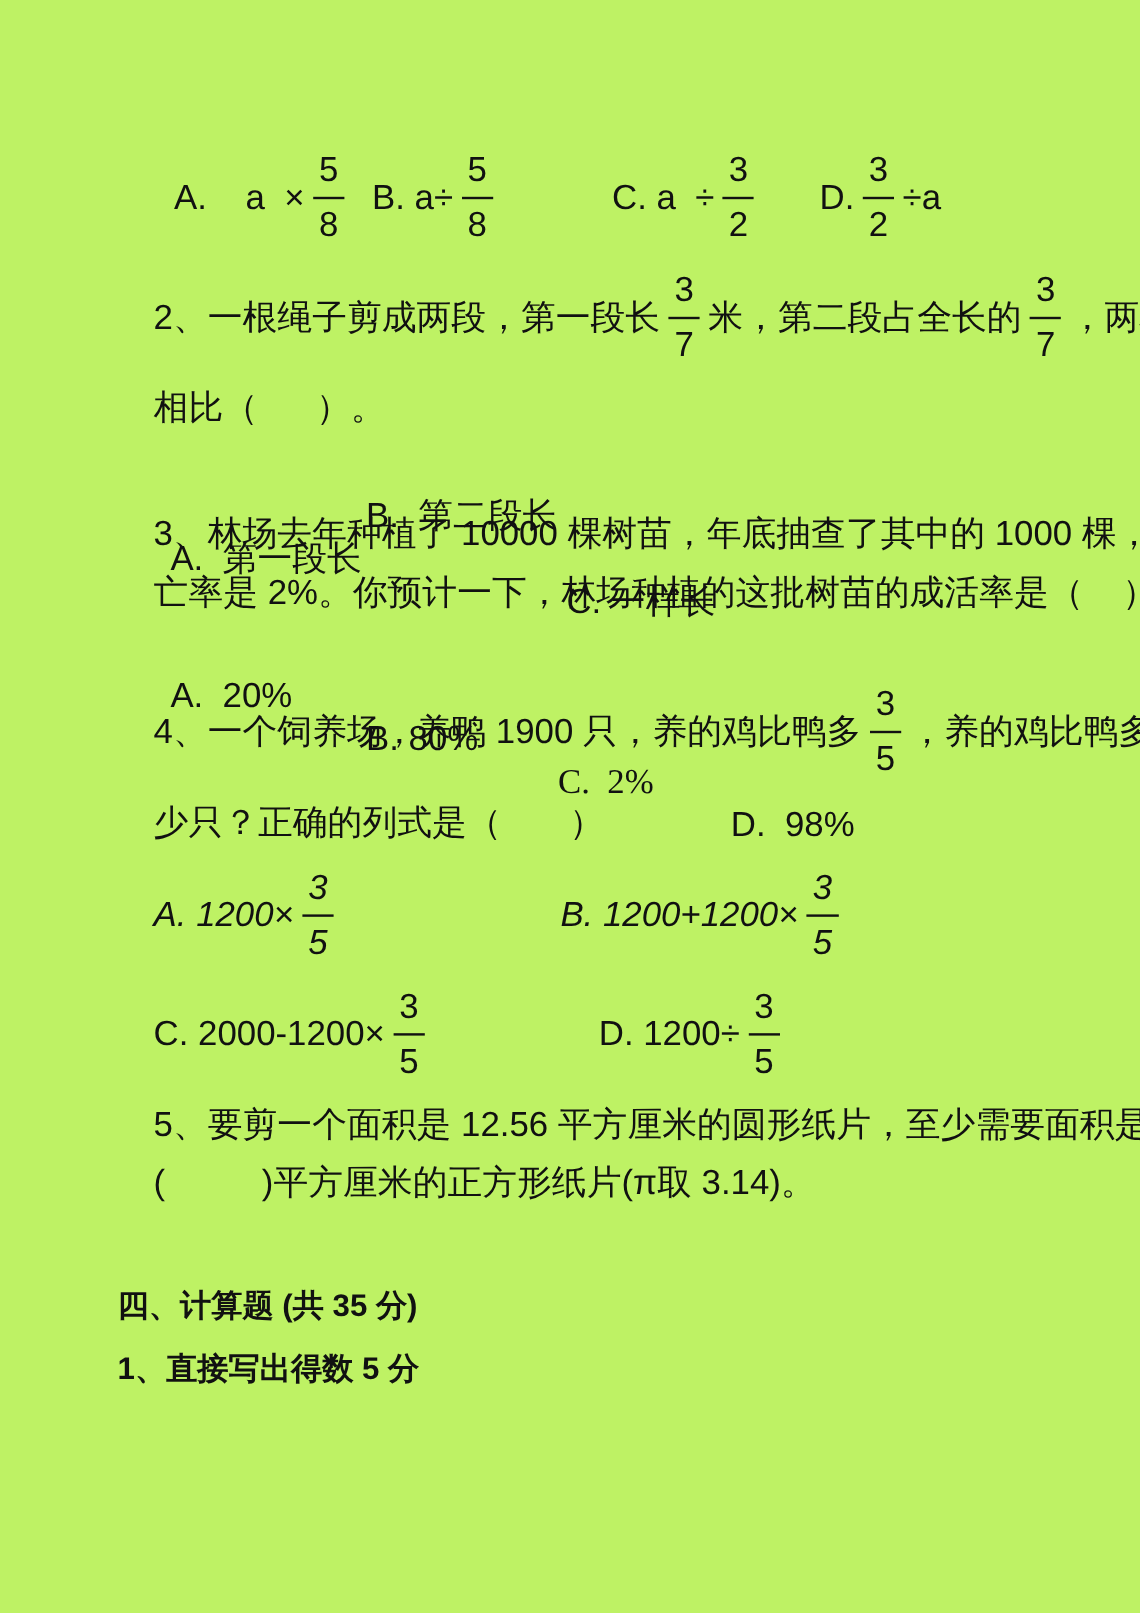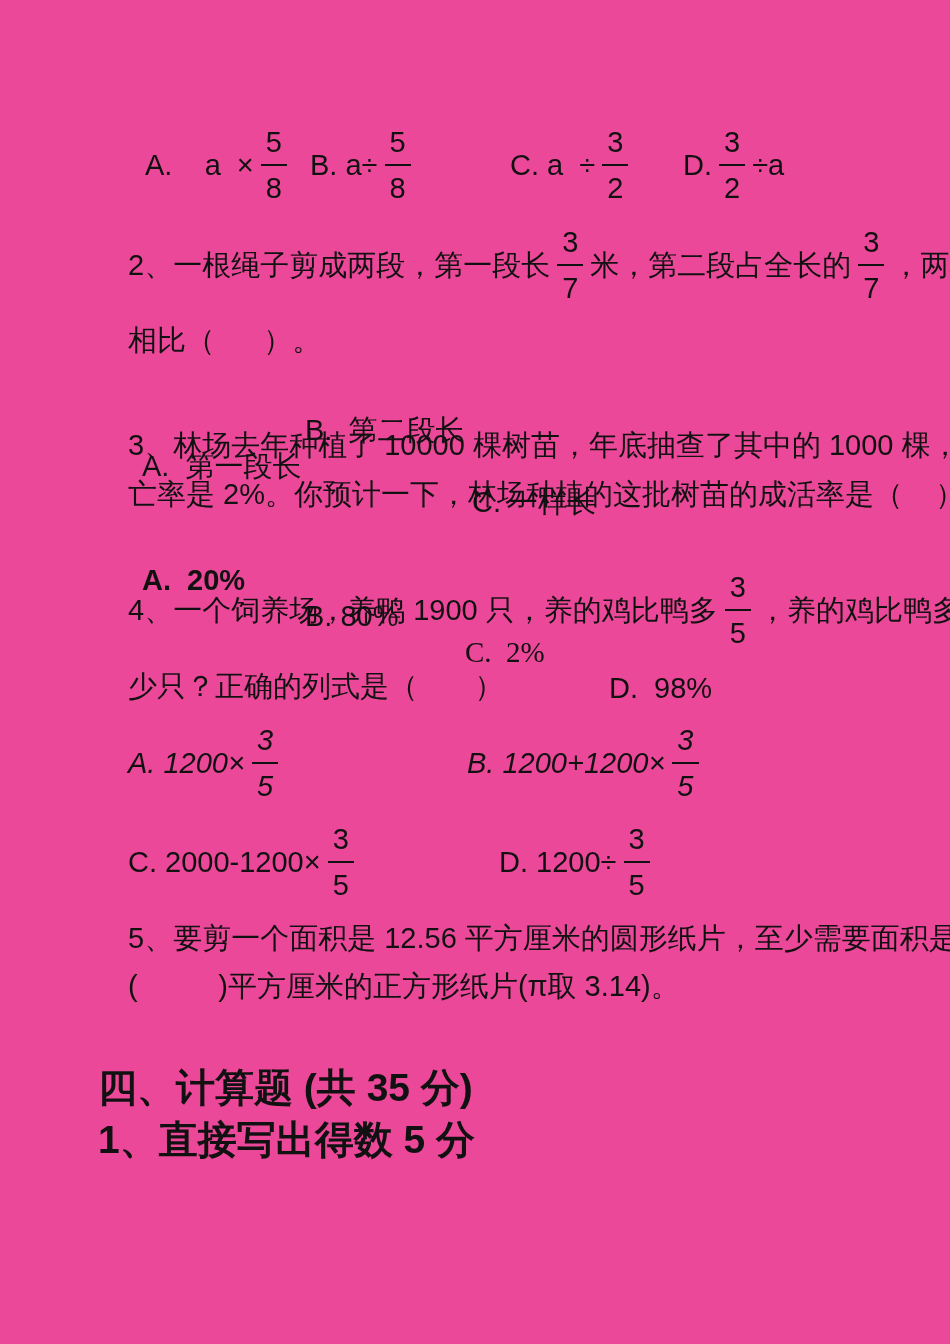--- a/index.html
+++ b/index.html
@@ -4,21 +4,21 @@
 <style>
   html, body {
     margin: 0;
     padding: 0;
     background: #ffffff;
   }
   .page {
     position: relative;
     width: 950px;
     height: 1344px;
-    background: #ec4899;
+    background: #bef264;
     color: #111111;
     font-family: "Liberation Sans", "DejaVu Sans", sans-serif;
     font-size: 29px;
     line-height: 36px;
     overflow: hidden;
   }
   .abs {
     position: absolute;
     white-space: pre;
   }
@@ -50,21 +50,21 @@
     left: 0;
     width: 950px;
     white-space: pre;
   }
   .optrow > span {
     position: absolute;
     white-space: pre;
   }
   .bold {
     font-weight: 700;
-    font-size: 39px;
+    font-size: 26px;
   }
 </style>
 </head>
 <body>
 
 <div class="page">
 
   <div class="optrow" style="top:117px; height:96px;">
     <span class="fline" style="left:145px; top:0; height:96px;">
       <span>A.    a  ×</span>
@@ -118,21 +118,21 @@
 
   <div class="optrow" style="top:376px; height:36px;">
     <span style="left:305px;">B.  第二段长</span>
     <span style="left:142px;">A.  第一段长</span>
     <span style="left:472px;">C. 一样长</span>
   </div>
 
   <div class="abs" style="left:128px; top:427px;">3、林场去年种植了 10000 棵树苗，年底抽查了其中的 1000 棵，死</div>
   <div class="abs" style="left:128px; top:476px;">亡率是 2%。你预计一下，林场种植的这批树苗的成活率是（    ）。</div>
   <div class="optrow" style="top:526px; height:36px;">
-    <span style="left:142px;font-weight:bold;">A.  20%</span>
+    <span style="left:142px;">A.  20%</span>
     <span style="left:305px;">B. 80%</span>
     <span style="left:465px;font-family:Liberation Serif, serif;">C.  2%</span>
     <span style="left:609px;">D.  98%</span>
   </div>
 
   <div class="abs fline" style="left:128px; top:562px; height:96px;">
     <span>4、一个饲养场，养鸭 1900 只，养的鸡比鸭多</span>
     <span class="frac">
       <span class="num">3</span>
       <span class="den">5</span>

